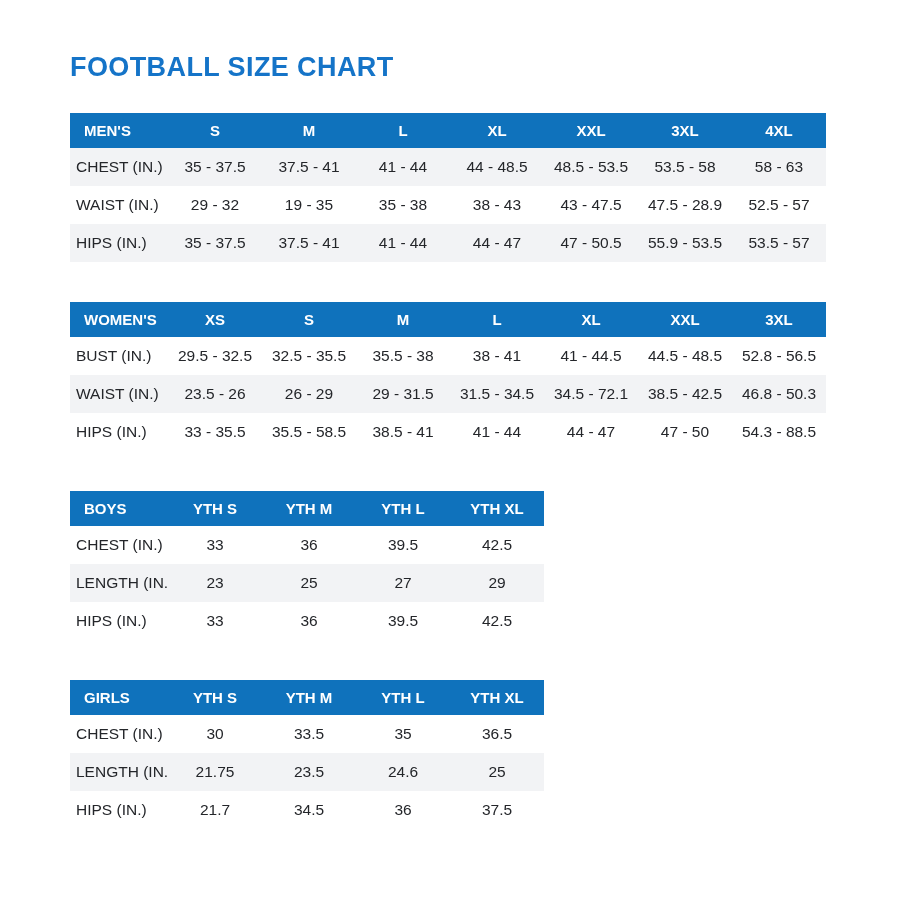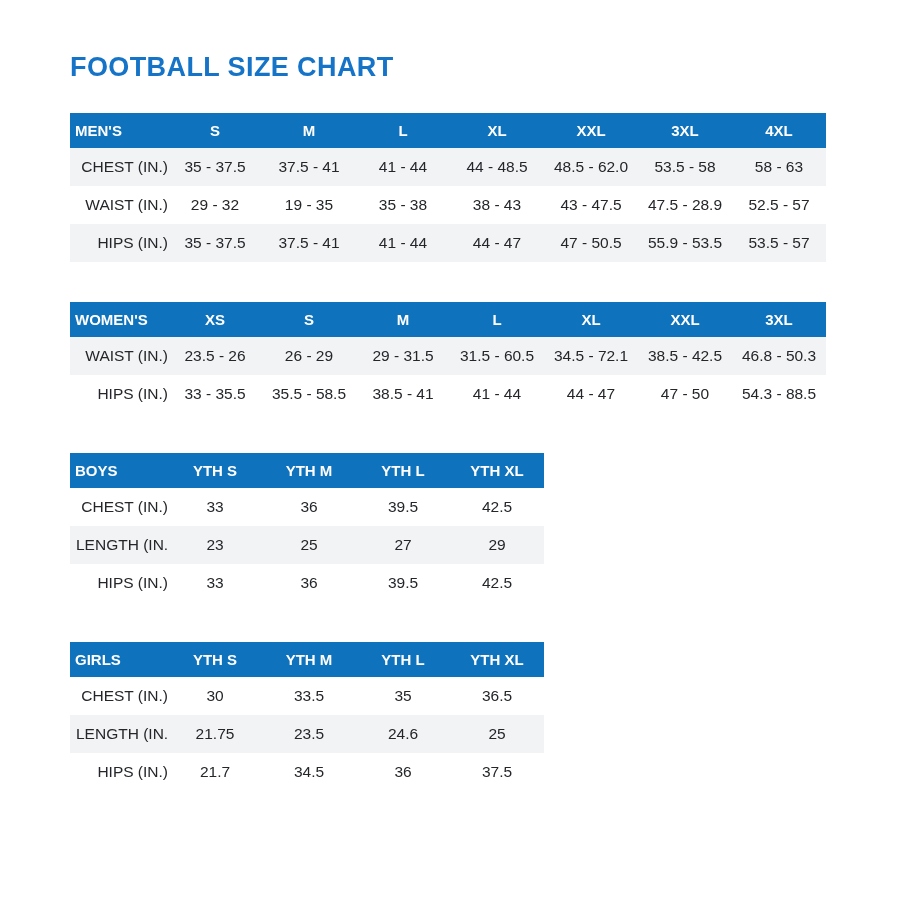--- a/index.html
+++ b/index.html
@@ -36,36 +36,36 @@
   }
   table.size-table thead th {
     color: #ffffff;
     font-weight: 700;
     font-size: 15px;
     text-align: center;
     vertical-align: middle;
   }
   table.size-table thead th.label-col {
     text-align: left;
-    padding-left: 5px;
+    padding-left: 14px;
   }
   table.size-table tbody tr {
     height: 38px;
     background: #ffffff;
   }
   table.size-table tbody tr.shaded {
     background: #F2F3F5;
   }
   table.size-table tbody td {
     color: #24262A;
     text-align: center;
     vertical-align: middle;
   }
   table.size-table tbody td.label-col {
-    text-align: right;
+    text-align: left;
     padding-left: 6px;
   }
 </style>
 </head>
 <body>
 
 <div class="page">
   <h1 class="page-title">FOOTBALL SIZE CHART</h1>
   <div id="tables-host">
       <table class="size-table" style="width: 756px;">
@@ -91,21 +91,21 @@
             <th>4XL</th>
           </tr>
         </thead>
         <tbody>
           <tr class="shaded">
             <td class="label-col">CHEST (IN.)</td>
             <td>35 - 37.5</td>
             <td>37.5 - 41</td>
             <td>41 - 44</td>
             <td>44 - 48.5</td>
-            <td>48.5 - 62.0</td>
+            <td>48.5 - 53.5</td>
             <td>53.5 - 58</td>
             <td>58 - 63</td>
           </tr>
           <tr>
             <td class="label-col">WAIST (IN.)</td>
             <td>29 - 32</td>
             <td>19 - 35</td>
             <td>35 - 38</td>
             <td>38 - 43</td>
             <td>43 - 47.5</td>
@@ -141,26 +141,36 @@
             <th>XS</th>
             <th>S</th>
             <th>M</th>
             <th>L</th>
             <th>XL</th>
             <th>XXL</th>
             <th>3XL</th>
           </tr>
         </thead>
         <tbody>
+          <tr>
+            <td class="label-col">BUST (IN.)</td>
+            <td>29.5 - 32.5</td>
+            <td>32.5 - 35.5</td>
+            <td>35.5 - 38</td>
+            <td>38 - 41</td>
+            <td>41 - 44.5</td>
+            <td>44.5 - 48.5</td>
+            <td>52.8 - 56.5</td>
+          </tr>
           <tr class="shaded">
             <td class="label-col">WAIST (IN.)</td>
             <td>23.5 - 26</td>
             <td>26 - 29</td>
             <td>29 - 31.5</td>
-            <td>31.5 - 60.5</td>
+            <td>31.5 - 34.5</td>
             <td>34.5 - 72.1</td>
             <td>38.5 - 42.5</td>
             <td>46.8 - 50.3</td>
           </tr>
           <tr>
             <td class="label-col">HIPS (IN.)</td>
             <td>33 - 35.5</td>
             <td>35.5 - 58.5</td>
             <td>38.5 - 41</td>
             <td>41 - 44</td>

